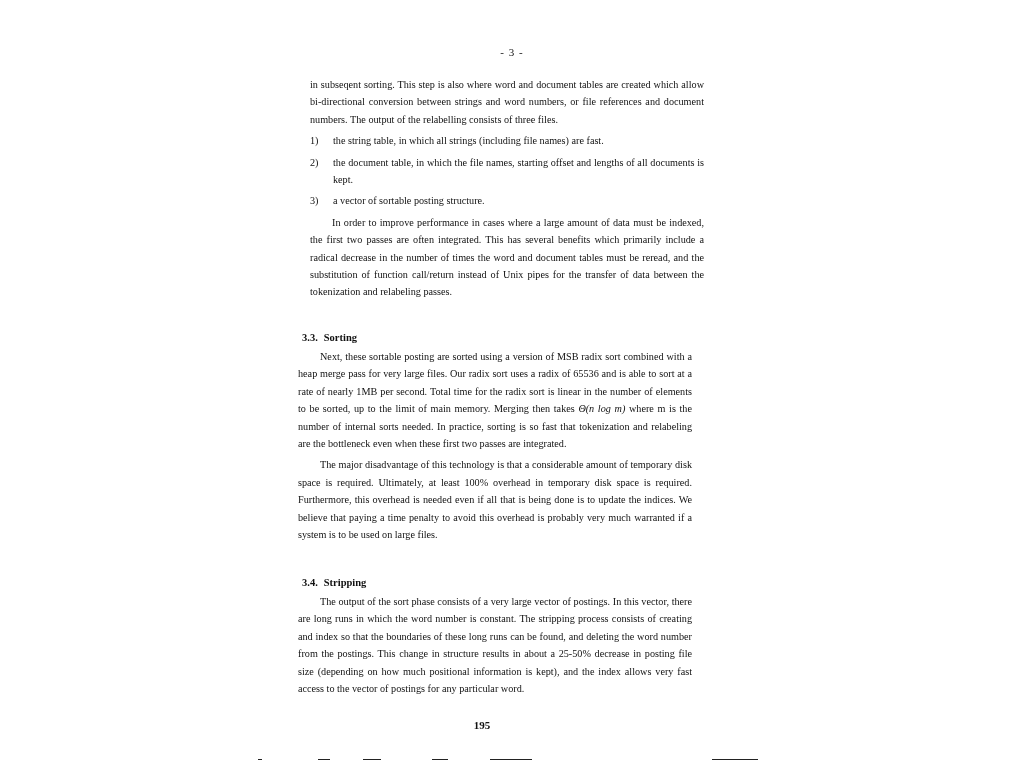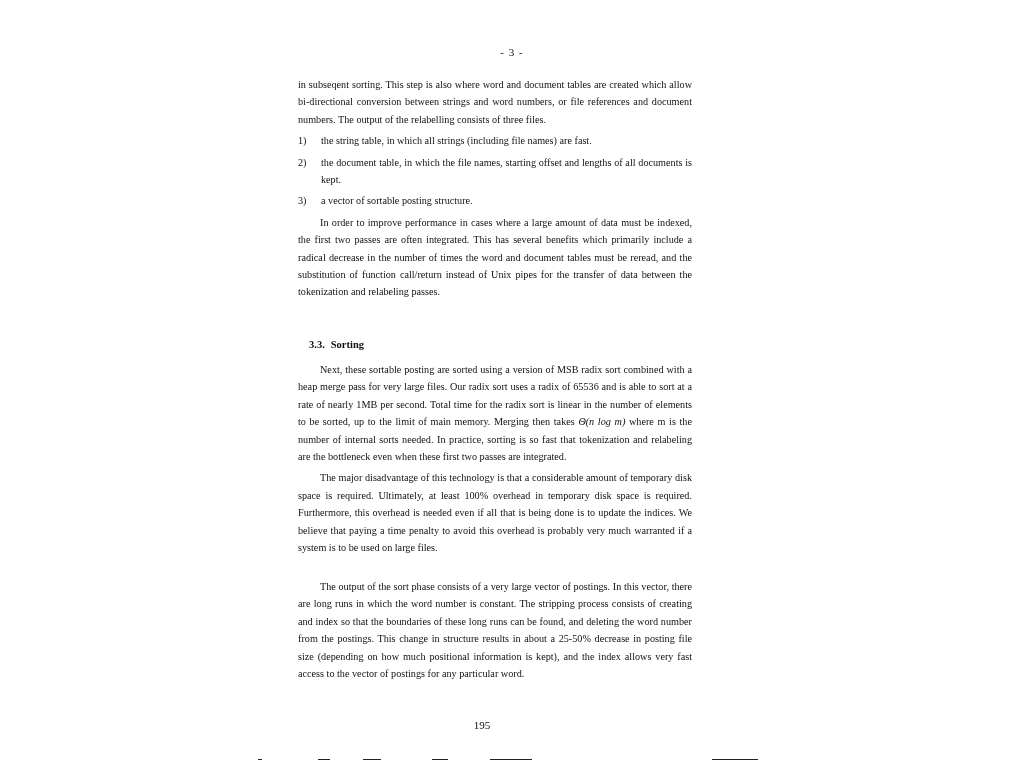--- a/index.html
+++ b/index.html
@@ -7,33 +7,33 @@
          font-family: "Liberation Serif", "DejaVu Serif", serif; color: #111; }
   .page-num-top { position: absolute; top: 46px; left: 0; width: 1024px; text-align: center;
                   font-size: 11px; letter-spacing: 1px; }
   .col { position: absolute; left: 298px; width: 394px; }
   .para { font-size: 10.2px; line-height: 17.4px; text-align: justify; margin: 0; }
   .indent { text-indent: 22px; }
   .list { margin: 0; padding: 0; list-style: none; }
   .list li { font-size: 10.2px; line-height: 17.4px; position: relative; padding-left: 23px;
              text-align: justify; margin-bottom: 4px; }
   .list .num { position: absolute; left: 0; top: 0; }
-  .heading { font-size: 10.5px; font-weight: bold; margin: 11px; }
+  .heading { font-size: 10.5px; font-weight: bold; margin: 4px; }
   .heading .sec-num { margin-right: 6px; }
   .page-num-bottom { position: absolute; top: 719px; left: 0; width: 964px; text-align: center;
-                     font-size: 11px; font-weight: normal; }
+                     font-size: 11px; font-weight: bold; }
   .scanline { position: absolute; height: 1px; background: #222; top: 759px; }
   .math { font-style: italic; margin-top: 40px; }
 </style>
 </head>
 <body>
 
 <div class="page-num-top">- 3 -</div>
 
-<div class="col" style="top:76px;">
+<div class="col" style="top:76px;margin-left:12px;">
   <p class="para">in subseqent sorting.  This step is also where word and document tables are created which allow bi-directional conversion between strings and word numbers, or file references and document numbers.  The output of the relabelling consists of three files.</p>
 
   <ul class="list" style="margin-top:4px;">
     <li>
       <span class="num">1)</span>
       <span>the string table, in which all strings (including file names) are fast.</span>
     </li>
     <li>
       <span class="num">2)</span>
       <span>the document table, in which the file names, starting offset and lengths of all documents is kept.</span>
@@ -49,20 +49,23 @@
 
 <div class="col" style="top:328px;">
   <h3 class="heading">
     <span class="sec-num">3.3.</span><span>Sorting</span>
   </h3>
   <p class="para indent" style="margin-top:5px;"><span>Next, these sortable posting are sorted using a version of MSB radix sort combined with a heap merge pass for very large files.  Our radix sort uses a radix of 65536 and is able to sort at a rate of nearly 1MB per second.  Total time for the radix sort is linear in the number of elements to be sorted, up to the limit of main memory.  Merging then takes </span><span class="math">Θ(n log m)</span><span> where m is the number of internal sorts needed.  In practice, sorting is so fast that tokenization and relabeling are the bottleneck even when these first two passes are integrated.</span></p>
   <p class="para indent" style="margin-top:4px;">The major disadvantage of this technology is that a considerable amount of temporary disk space is required.  Ultimately, at least 100% overhead in temporary disk space is required.  Furthermore, this overhead is needed even if all that is being done is to update the indices.  We believe that paying a time penalty to avoid this overhead is probably very much warranted if a system is to be used on large files.</p>
 </div>
 
 <div class="col" style="top:573px;">
+  <h3 class="heading">
+    <span class="sec-num">3.4.</span><span>Stripping</span>
+  </h3>
   <p class="para indent" style="margin-top:5px;">The output of the sort phase consists of a very large vector of postings.  In this vector, there are long runs in which the word number is constant.  The stripping process consists of creating and index so that the boundaries of these long runs can be found, and deleting the word number from the postings.  This change in structure results in about a 25-50% decrease in posting file size (depending on how much positional information is kept), and the index allows very fast access to the vector of postings for any particular word.</p>
 </div>
 
 <div class="page-num-bottom">195</div>
 
 <div class="scanline" style="left:258px;width:4px;"></div>
 <div class="scanline" style="left:318px;width:12px;"></div>
 <div class="scanline" style="left:363px;width:18px;"></div>
 <div class="scanline" style="left:432px;width:16px;"></div>
 <div class="scanline" style="left:490px;width:42px;"></div>

